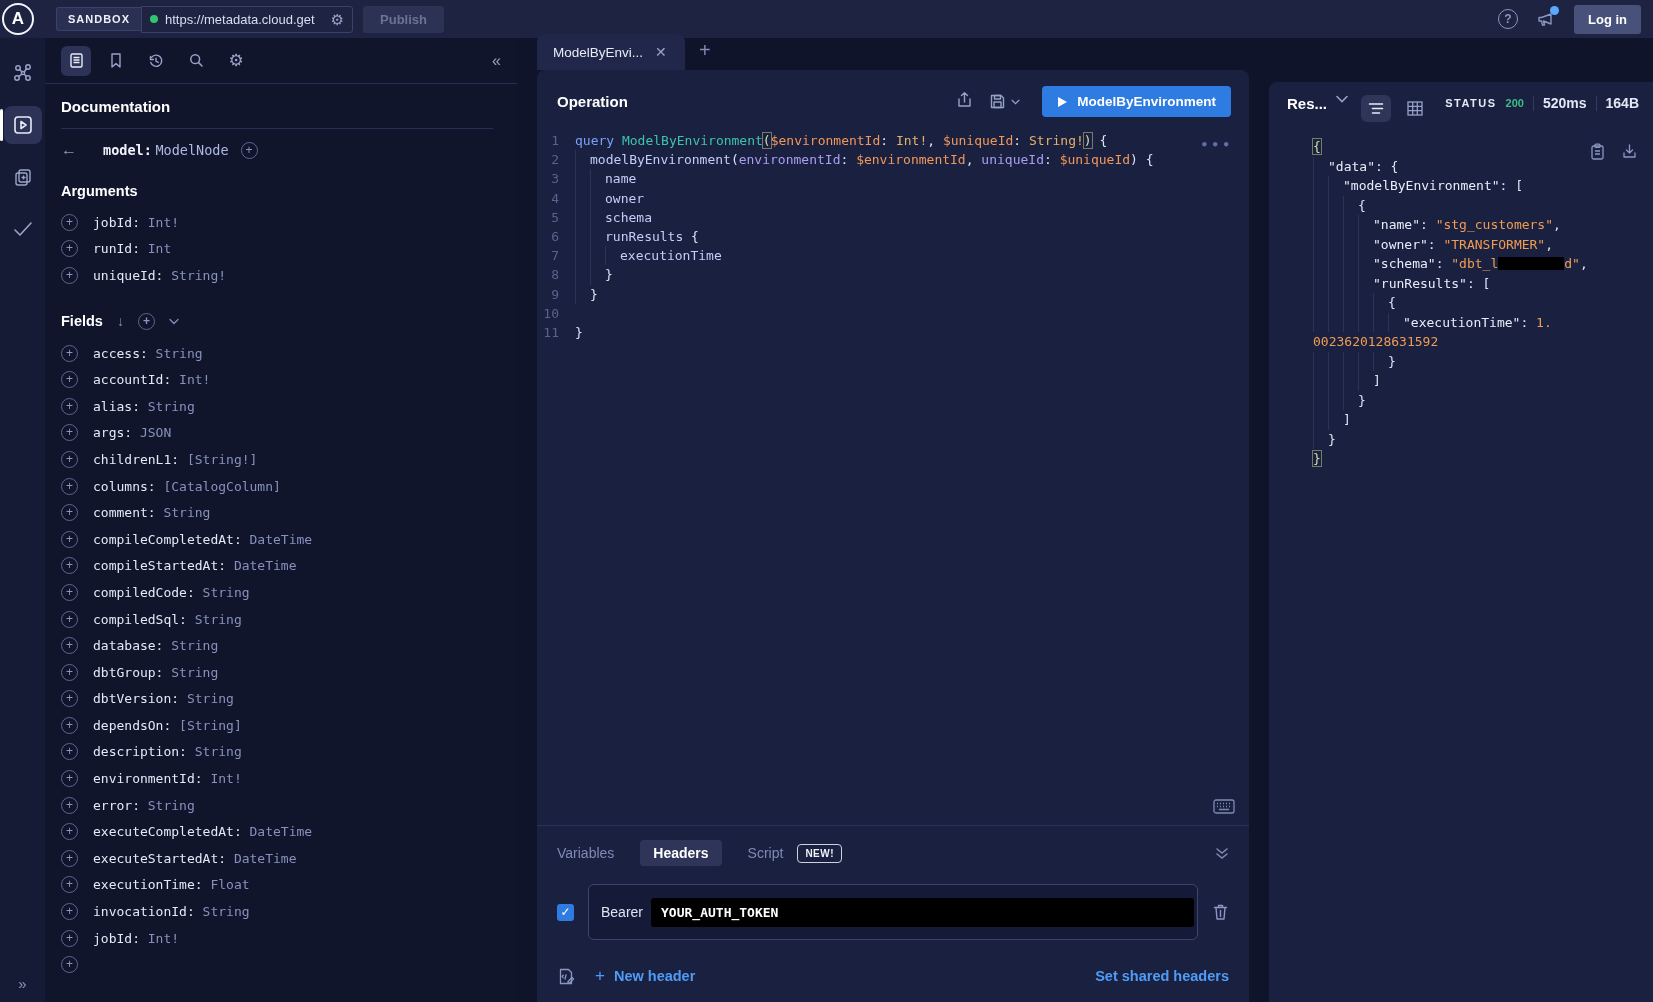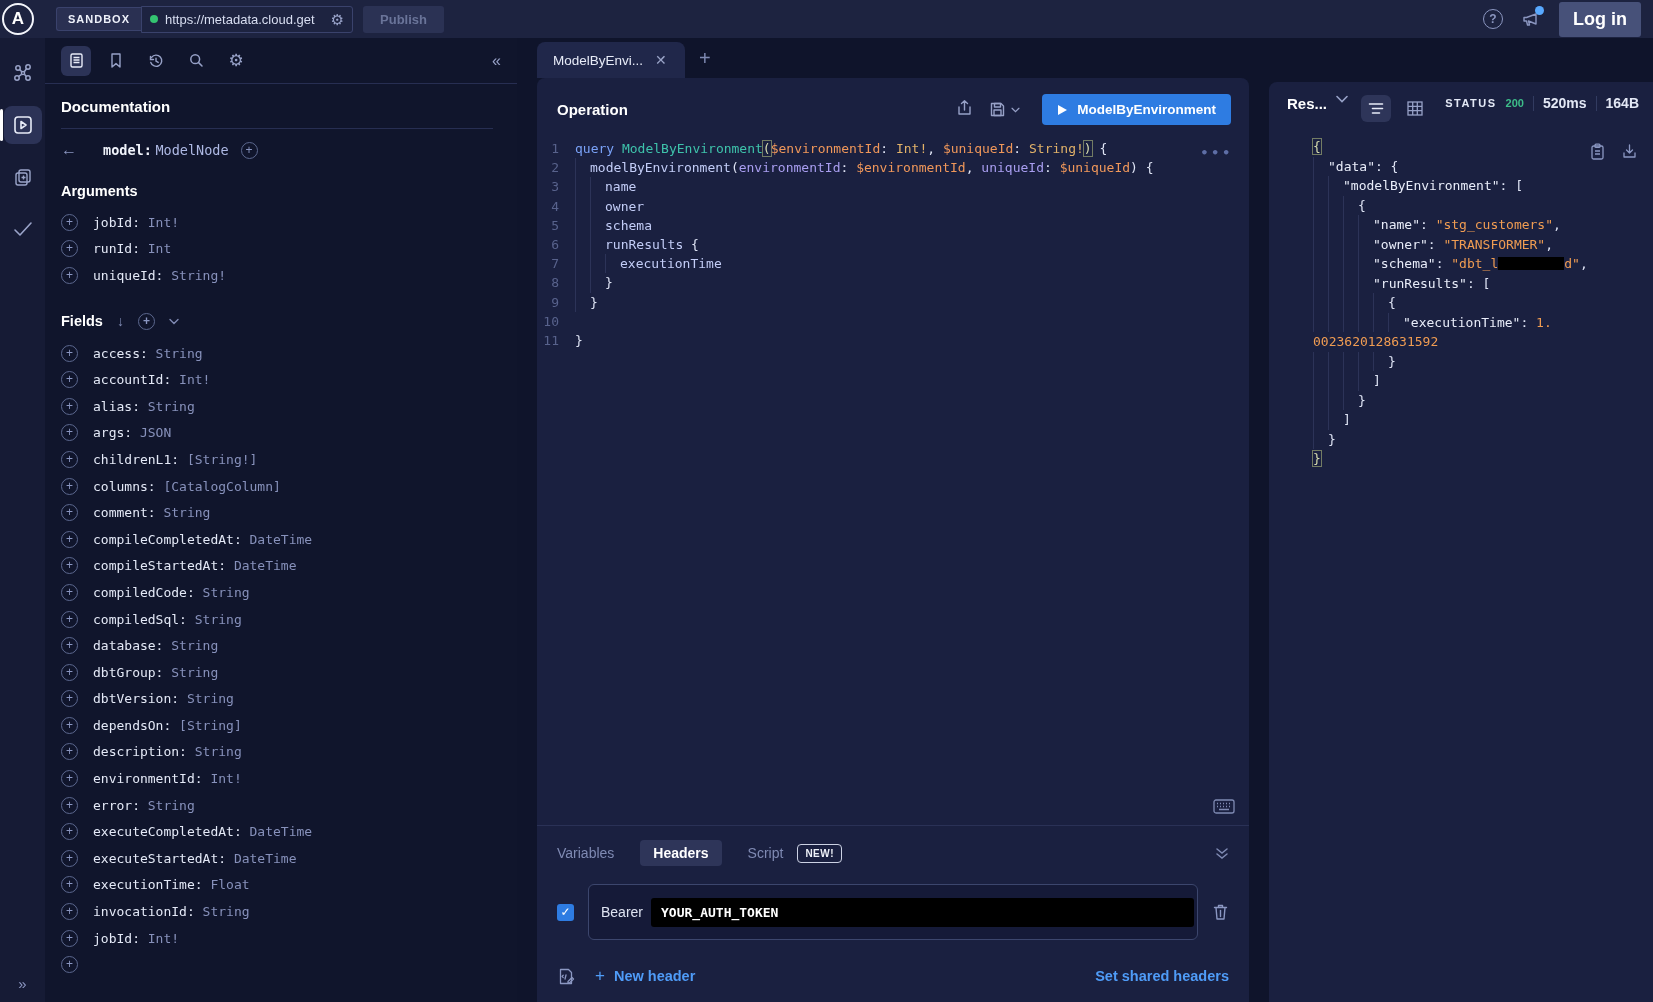--- a/index.html
+++ b/index.html
@@ -18,21 +18,21 @@
   .sandbox-chip { background:#2a3052; border:1px solid #3a426c; border-right:none; border-radius:3px 0 0 3px; padding:5px 11px; font-size:11px; font-weight:bold; letter-spacing:1px; color:#eef1fa; }
   .url-box { display:flex; align-items:center; gap:7px; border:1px solid #3a426c; border-radius:0 3px 3px 0; height:27px; padding:0 8px; width:212px; }
   .status-dot { width:8px; height:8px; border-radius:50%; background:#34c471; flex:none; }
   .url-text { font-size:13px; color:#d8def1; white-space:nowrap; overflow:hidden; flex:1; }
   .gear-glyph { color:#98a2c8; font-size:15px; line-height:1; flex:none; }
   .publish-btn { margin-left:10px; background:#2b3254; color:#6a7499; border:none; border-radius:3px; padding:6px 17px; font-size:13px; font-weight:600; font-family:inherit; }
   .topbar-spacer { flex:1; }
   .help-circle { width:20px; height:20px; border:1.5px solid #8b96c0; border-radius:50%; color:#8b96c0; font-size:12px; font-weight:bold; display:flex; align-items:center; justify-content:center; margin-right:18px; }
   .megaphone-wrap { position:relative; color:#8b96c0; margin-right:18px; display:flex; }
   .notif-dot { position:absolute; top:-3px; right:-3px; width:9px; height:9px; border-radius:50%; background:#58a9ff; }
-  .login-btn { background:#475179; color:#fff; border:none; border-radius:3px; padding:7px 14px; font-size:18px; font-weight:600; font-family:inherit; }
+  .login-btn { background:#475179; color:#fff; border:none; border-radius:3px; padding:7px 14px; font-size:13px; font-weight:600; font-family:inherit; }
 
   
   .main { display:flex; height:964px; }
 
   
   .rail { width:45px; background:#161b35; display:flex; flex-direction:column; align-items:center; padding-top:16px; flex:none; }
   .rail-item { width:38px; height:38px; display:flex; align-items:center; justify-content:center; color:#9aa4c9; margin-bottom:14px; position:relative; border-radius:8px; }
   .rail-item.active { background:#2c3357; color:#e8ecf8; }
   .rail-item.active::before { content:""; position:absolute; left:-4px; top:3px; width:3px; height:32px; background:#fff; border-radius:2px; }
   .rail-bottom { margin-top:auto; margin-bottom:10px; color:#8b96c0; font-size:15px; }
@@ -51,21 +51,21 @@
   .crumb-type { font-family:"DejaVu Sans Mono", monospace; font-size:13.5px; color:#aeb9e4; }
   .section-head { font-size:14.5px; font-weight:bold; color:#fff; margin:24px 0 10px; display:flex; align-items:center; gap:14px; }
   .head-icon { color:#7f8ab3; font-weight:normal; font-size:14px; display:flex; align-items:center; }
   .doc-row { height:26.6px; display:flex; align-items:center; font-family:"DejaVu Sans Mono", monospace; font-size:13px; }
   .plus-circle { width:17px; height:17px; flex:none; border:1px solid #5c688f; border-radius:50%; color:#8b97c2; font-size:12px; line-height:15px; text-align:center; margin-right:15px; font-family:"Liberation Sans", sans-serif; }
   .f-name { color:#e4e9f7; white-space:pre; }
   .f-type { color:#8791bb; white-space:pre; }
 
   
   .middle { flex:1; display:flex; flex-direction:column; padding:0 8px 0 20px; min-width:0; }
-  .tabbar { height:40px; display:flex; align-items:flex-end; gap:14px; }
+  .tabbar { height:32px; display:flex; align-items:flex-end; gap:14px; }
   .tab { background:#20274a; border-radius:8px 8px 0 0; height:36px; padding:0 12px 0 16px; display:flex; align-items:center; gap:12px; font-size:13.5px; color:#e7ebf7; min-width:148px; }
   .tab-close { color:#9aa4c8; font-size:14px; }
   .newtab-btn { color:#7f8ab3; font-size:20px; padding-bottom:8px; }
   .card { flex:1; background:#1a2040; border-radius:8px 8px 0 0; display:flex; flex-direction:column; min-height:0; }
   .op-header { display:flex; align-items:center; padding:16px 18px 12px 20px; }
   .op-title { font-size:15px; font-weight:bold; color:#fff; }
   .op-actions { margin-left:auto; display:flex; align-items:center; gap:16px; color:#97a1c7; }
   .save-group { display:flex; align-items:center; gap:5px; }
   .run-btn { background:#2e7ce2; color:#fff; border:none; border-radius:4px; padding:8px 15px; font-size:13.5px; font-weight:bold; font-family:inherit; display:flex; align-items:center; gap:9px; margin-left:6px; }
 

